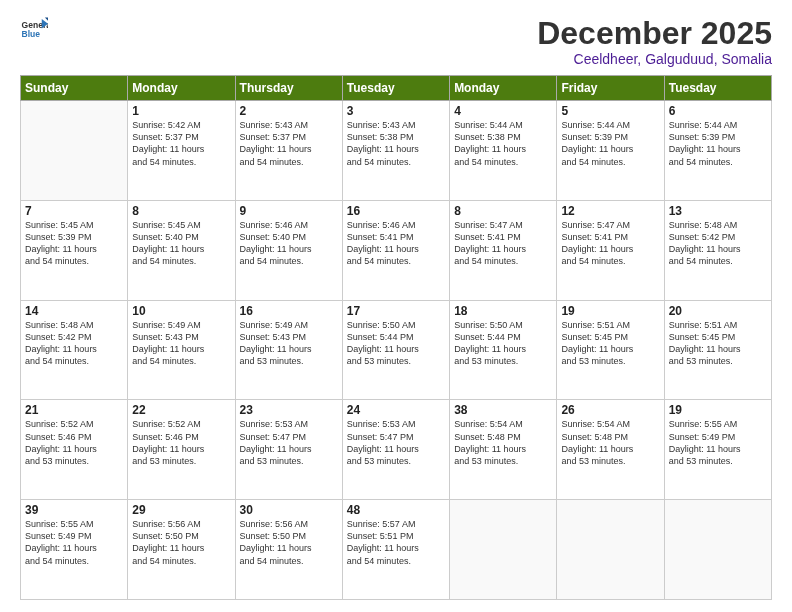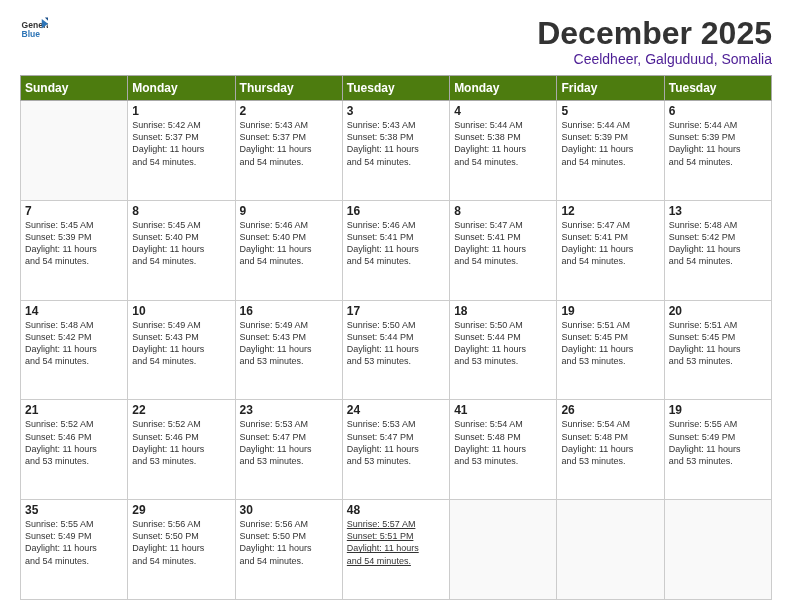--- a/index.html
+++ b/index.html
@@ -291,21 +291,21 @@
 and 53 minutes.</div>
           </td>
           <td>
             <span class="cell-day">24</span>
             <div class="cell-info" style="white-space: pre-line;">Sunrise: 5:53 AM
 Sunset: 5:47 PM
 Daylight: 11 hours
 and 53 minutes.</div>
           </td>
           <td>
-            <span class="cell-day">41</span>
+            <span class="cell-day">38</span>
             <div class="cell-info" style="white-space: pre-line;">Sunrise: 5:54 AM
 Sunset: 5:48 PM
 Daylight: 11 hours
 and 53 minutes.</div>
           </td>
           <td>
             <span class="cell-day">26</span>
             <div class="cell-info" style="white-space: pre-line;">Sunrise: 5:54 AM
 Sunset: 5:48 PM
 Daylight: 11 hours
@@ -314,21 +314,21 @@
           <td>
             <span class="cell-day">19</span>
             <div class="cell-info" style="white-space: pre-line;">Sunrise: 5:55 AM
 Sunset: 5:49 PM
 Daylight: 11 hours
 and 53 minutes.</div>
           </td>
         </tr>
         <tr>
           <td>
-            <span class="cell-day">35</span>
+            <span class="cell-day">39</span>
             <div class="cell-info" style="white-space: pre-line;">Sunrise: 5:55 AM
 Sunset: 5:49 PM
 Daylight: 11 hours
 and 54 minutes.</div>
           </td>
           <td>
             <span class="cell-day">29</span>
             <div class="cell-info" style="white-space: pre-line;">Sunrise: 5:56 AM
 Sunset: 5:50 PM
 Daylight: 11 hours
@@ -336,21 +336,21 @@
           </td>
           <td>
             <span class="cell-day">30</span>
             <div class="cell-info" style="white-space: pre-line;">Sunrise: 5:56 AM
 Sunset: 5:50 PM
 Daylight: 11 hours
 and 54 minutes.</div>
           </td>
           <td>
             <span class="cell-day">48</span>
-            <div class="cell-info" style="white-space: pre-line; text-decoration: underline;">Sunrise: 5:57 AM
+            <div class="cell-info" style="white-space: pre-line;">Sunrise: 5:57 AM
 Sunset: 5:51 PM
 Daylight: 11 hours
 and 54 minutes.</div>
           </td>
           <td class="empty-cell"></td>
           <td class="empty-cell"></td>
           <td class="empty-cell"></td>
         </tr>
       </tbody>
   </table>

